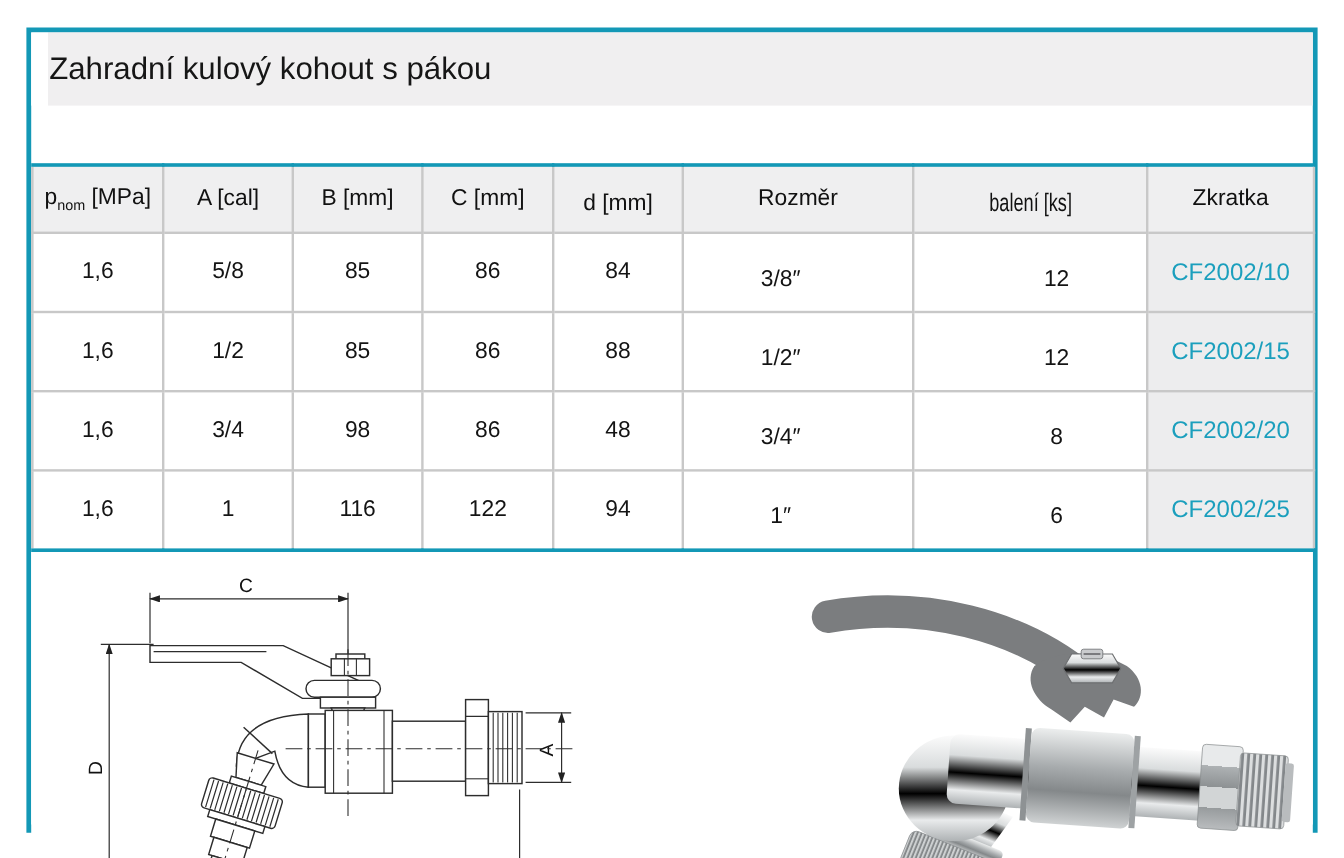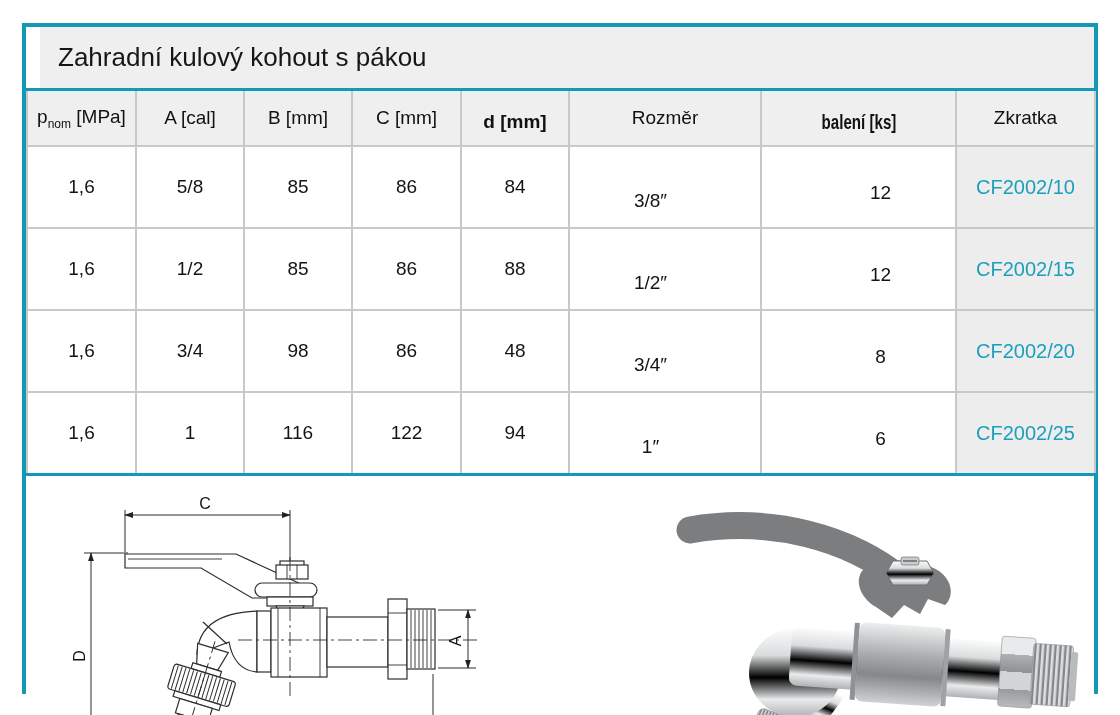--- a/index.html
+++ b/index.html
@@ -15,37 +15,37 @@
   
   .header-row{display:flex;height:61px;}
   .code-badge{
     width:206px;background:#1398b6;color:#ffffff;
     font-size:33px;font-weight:bold;line-height:61px;
     padding-left:22px;box-sizing:border-box;letter-spacing:.5px;
   }
   .header-gap{width:14px;background:#ffffff;}
   .title-bar{
     flex:1;background:#f0eff0;font-size:26px;line-height:61px;
-    padding-left:18px;color:#161616;white-space:nowrap;overflow:hidden;
+    padding-left:1px;color:#161616;white-space:nowrap;overflow:hidden;
   }
   
   table.spec{
     width:1068px;border-collapse:collapse;table-layout:fixed;
-    border-top:3px solid #1398b6;border-bottom:3px solid #1398b6;
+    border-top:3px solid #1398b6;border-bottom:3px solid #1398b6;margin-top:48px;
   }
   .spec th,.spec td{border:2px solid #c8c8c8;text-align:center;vertical-align:middle;}
   .spec th{
     height:45px;background:#efeff0;font-weight:normal;font-size:19px;color:#111;
     white-space:nowrap;
   }
   .spec td{height:51px;font-size:19px;background:#ffffff;}
   .spec th sub{font-size:12px;}
   .cond{display:inline-block;transform:scaleX(.72);font-size:21px;}
-  th.low{padding-top:8px;font-weight:bold;}
-  td.col-rozmer{padding-top:28px;padding-right:30px;}
+  th.low{padding-top:8px;}
+  td.col-rozmer{padding-top:12px;padding-right:30px;}
   td.col-baleni{padding-top:12px;padding-left:45px;}
   td.col-zkratka{background:#ededee;color:#1b9fbd;font-weight:normal;font-size:20px;}
   
   .figure-area{position:relative;width:1068px;height:334px;background:#fff;overflow:hidden;}
   .figure-area svg{display:block;}
   text.dim{font-family:"Liberation Sans",sans-serif;font-size:16px;fill:#111;}
 </style>
 </head>
 <body>
 

